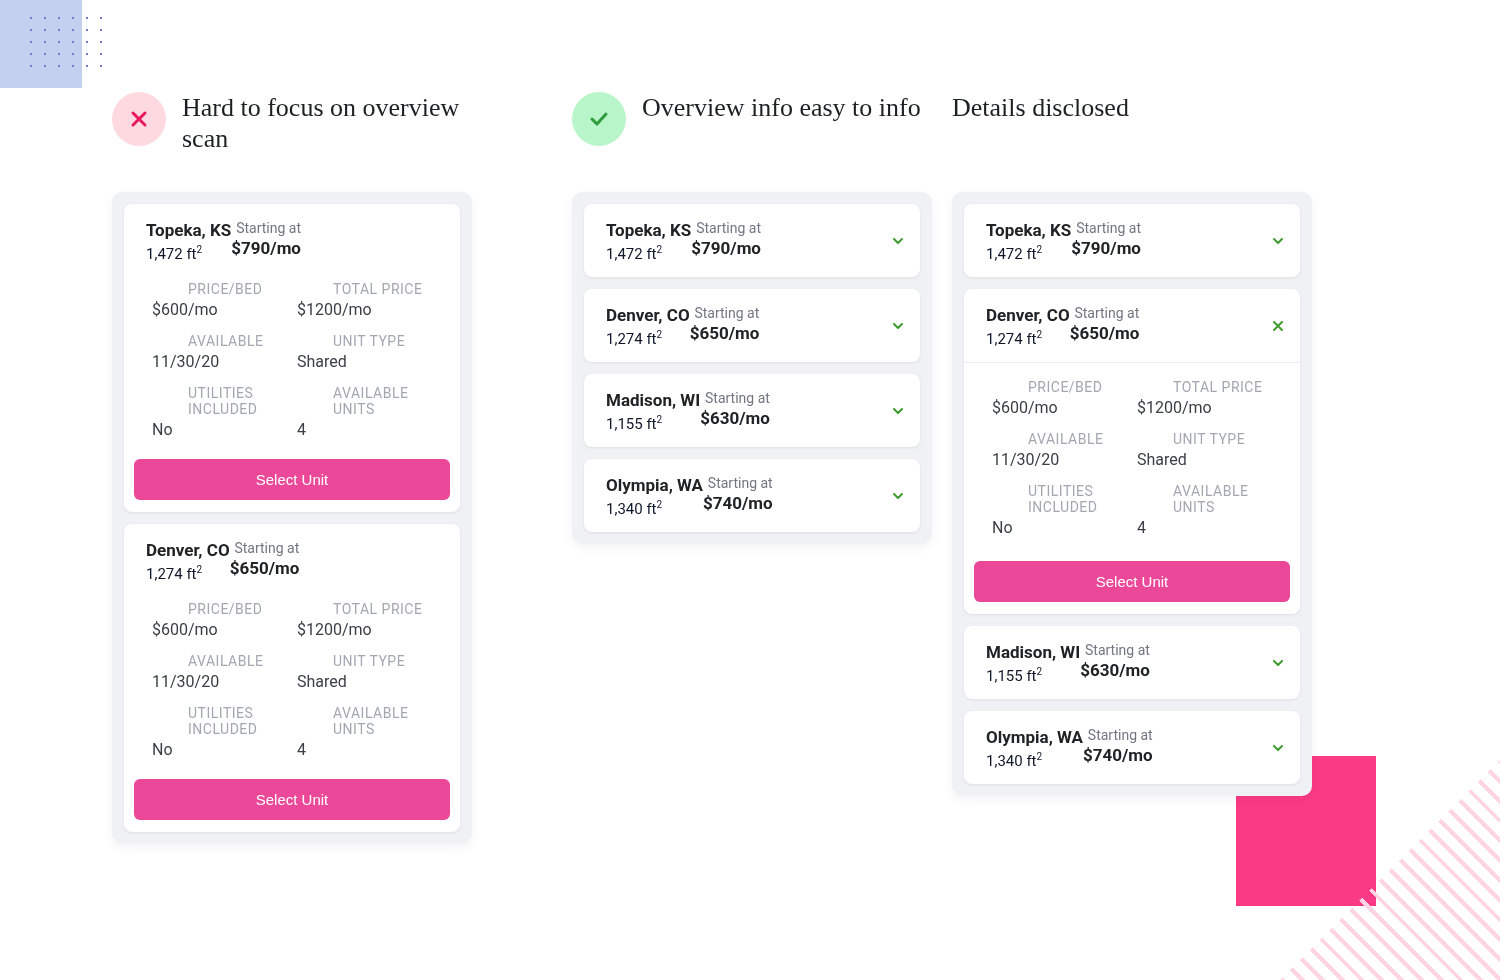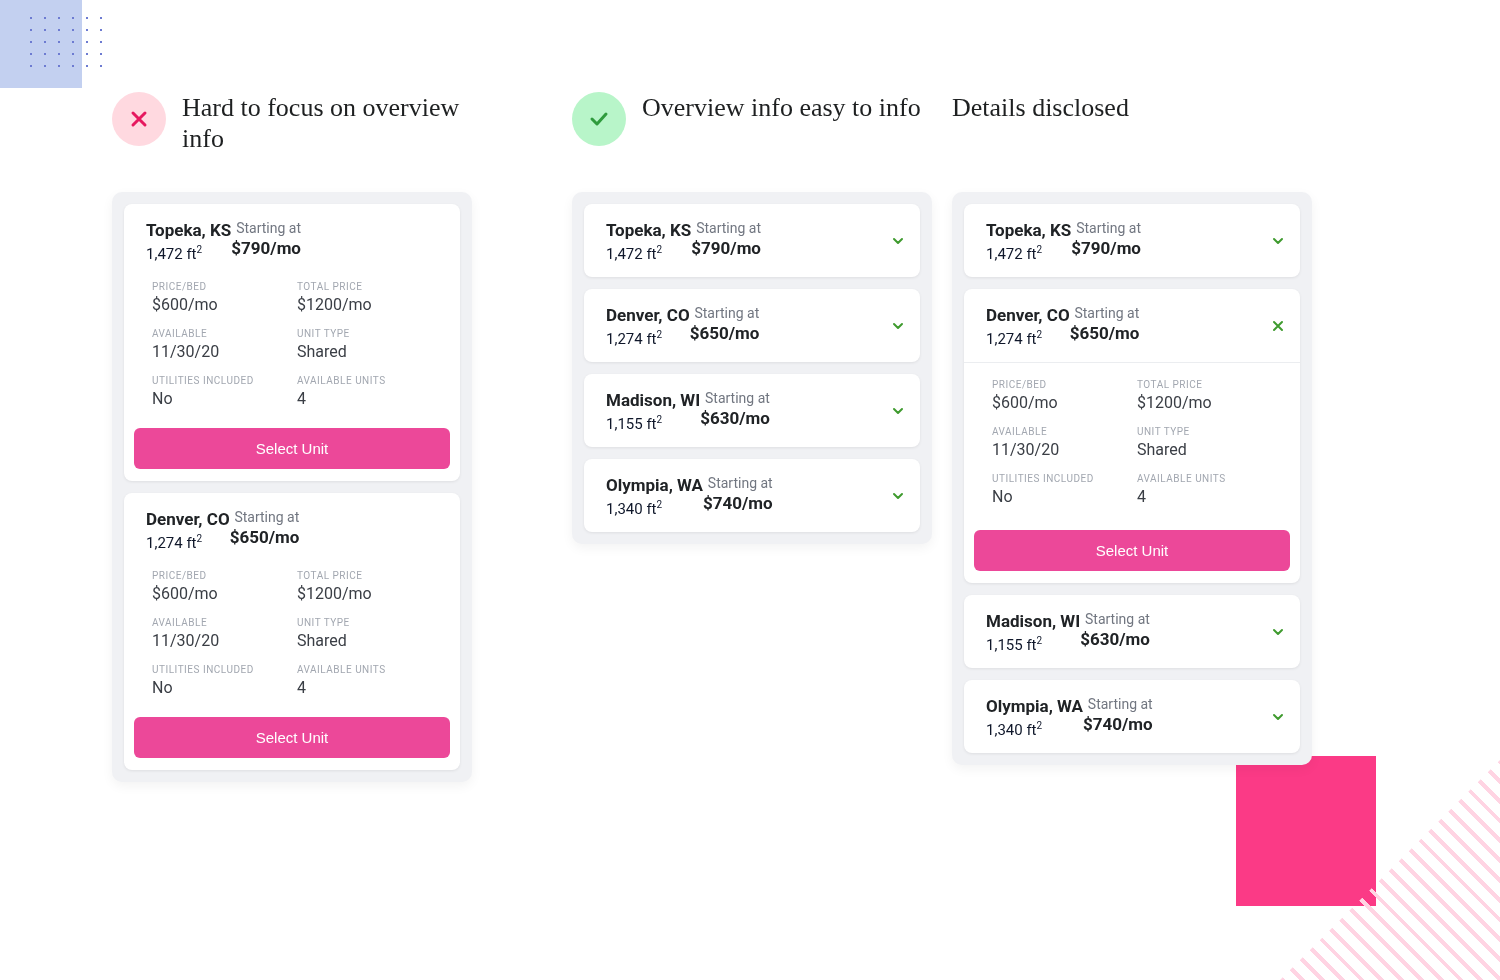--- a/index.html
+++ b/index.html
@@ -108,24 +108,25 @@
   }
 
   .details {
     padding: 4px 18px 16px 28px;
     display:grid;
     grid-template-columns: 1fr 1fr;
     row-gap: 14px;
   }
   .col3 .details { border-top:1px solid #ebedf0; padding-top:16px; }
   .detail-label {
-    font-size:10px;
+    font-size:14px;
     letter-spacing:0.5px;
     color:#a2a7b0;
     text-transform:uppercase;
+    margin-left:36px;
   }
   .detail-value {
     font-size:16px;
     color:#3a3e45;
     margin-top:3px;
   }
 
   .select-btn {
     display:block;
     width: calc(100% - 20px);
@@ -152,21 +153,21 @@
 
 <div class="stage">
 
   <div class="col col1">
     <div class="heading-row">
       <div class="badge badge-bad">
         <svg width="20" height="20" viewBox="0 0 20 20">
           <path d="M4 4 L16 16 M16 4 L4 16" stroke="#e6195f" stroke-width="3" stroke-linecap="round"></path>
         </svg>
       </div>
-      <div class="heading-text">Hard to focus on overview info</div>
+      <div class="heading-text">Hard to focus on overview scan</div>
     </div>
 
     <div class="panel">
 
       <div class="card">
         <div class="card-head">
           <div>
             <div class="loc">Topeka, KS</div>
             <div class="area">1,472 ft<sup>2</sup></div>
           </div>

